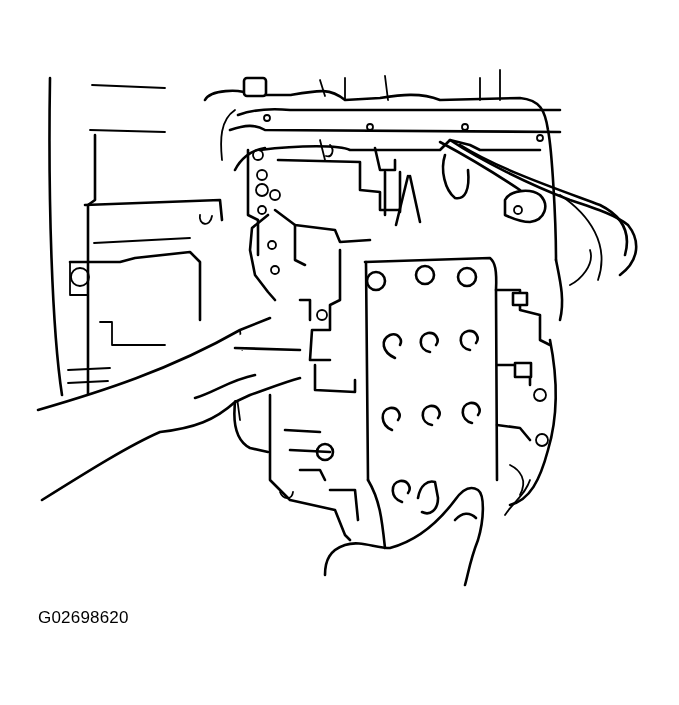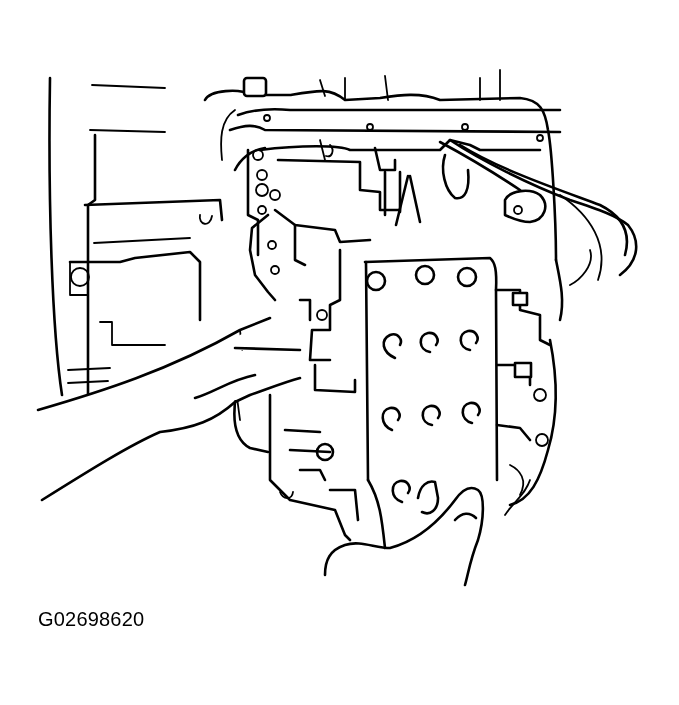--- a/index.html
+++ b/index.html
@@ -2,21 +2,21 @@
 <html><head>
   <meta charset="utf-8">
   <style>
     html, body { margin: 0; padding: 0; background: #ffffff; }
     body { width: 679px; height: 705px; position: relative; overflow: hidden; }
     .figure { position: absolute; left: 0; top: 0; width: 679px; height: 600px; }
     .figure svg { width: 679px; height: 600px; display: block; }
     .caption {
       position: absolute; left: 38px; top: 608px;
       font-family: "Liberation Sans", sans-serif;
-      font-size: 20px; color: #000000; letter-spacing: 0.2px;
+      font-size: 17px; color: #000000; letter-spacing: 0.2px;
     }
     .ln { fill: none; stroke: #000; stroke-width: 2.6; stroke-linecap: round; stroke-linejoin: round; }
     .thin { fill: none; stroke: #000; stroke-width: 1.8; stroke-linecap: round; stroke-linejoin: round; }
     .fillw { fill: #fff; stroke: #000; stroke-width: 2.6; stroke-linejoin: round; }
   </style>
 </head>
 <body>
 
 <div class="figure">
   <svg viewBox="0 0 679 600" xmlns="http://www.w3.org/2000/svg">

